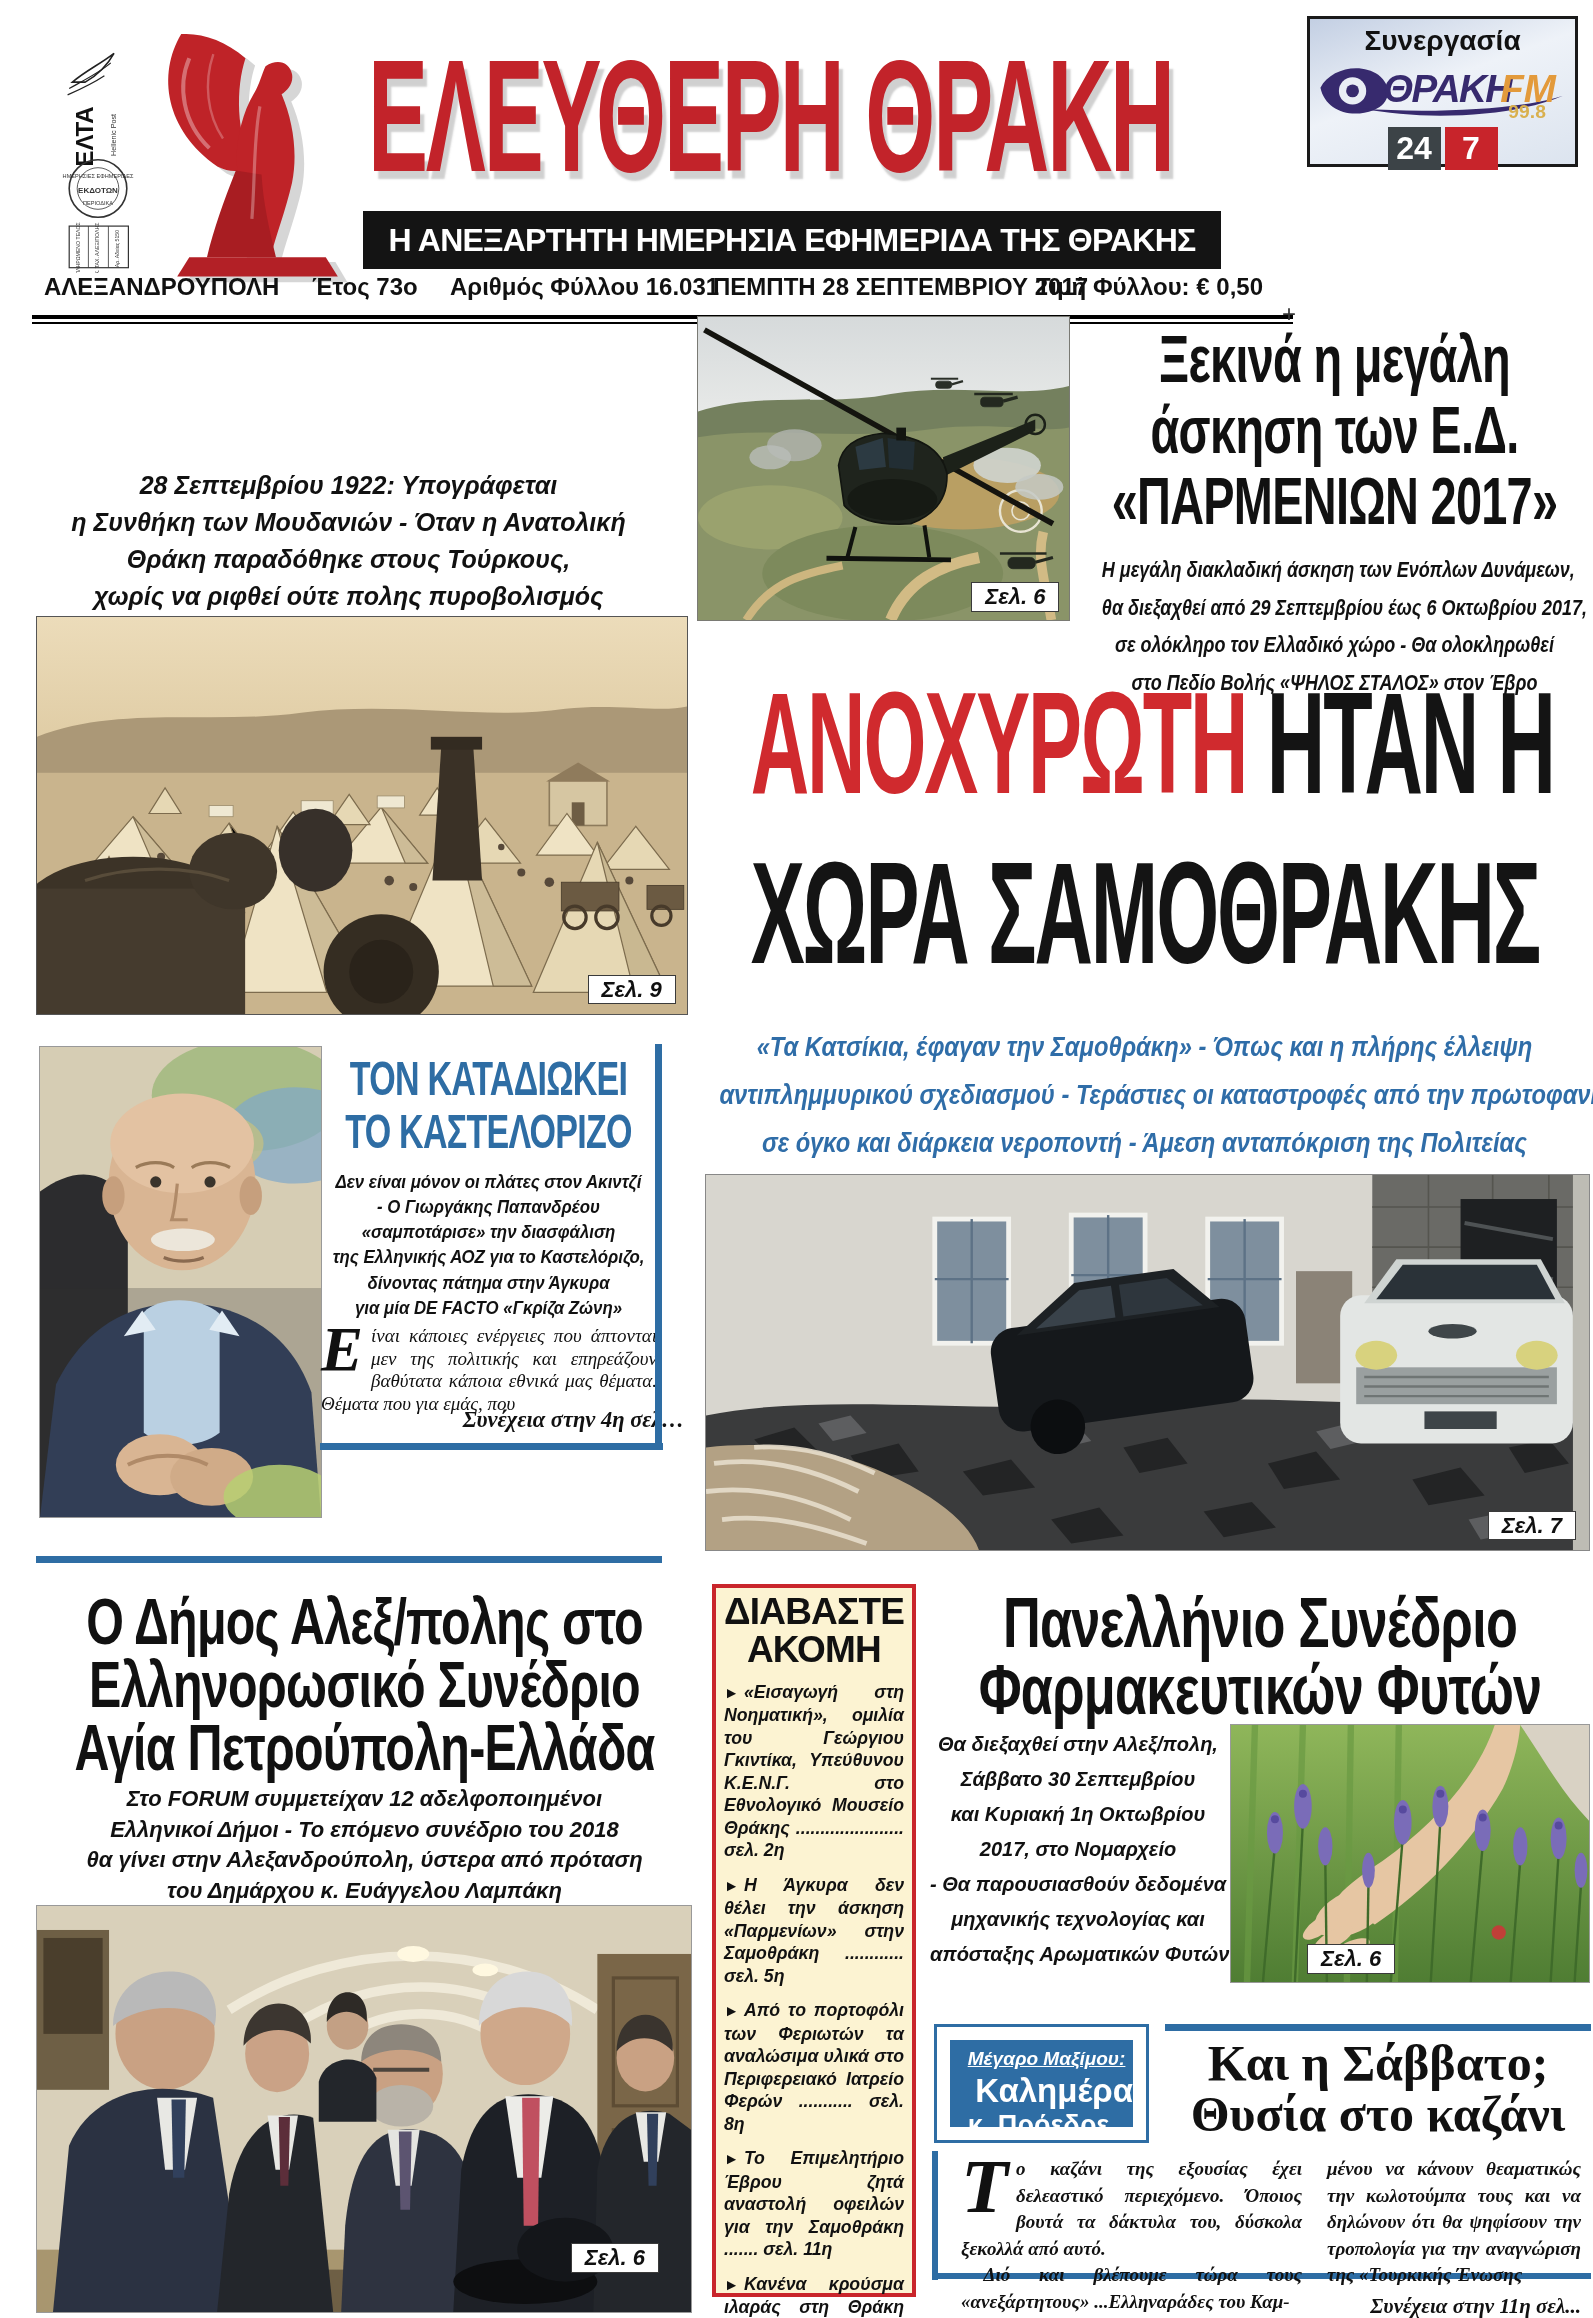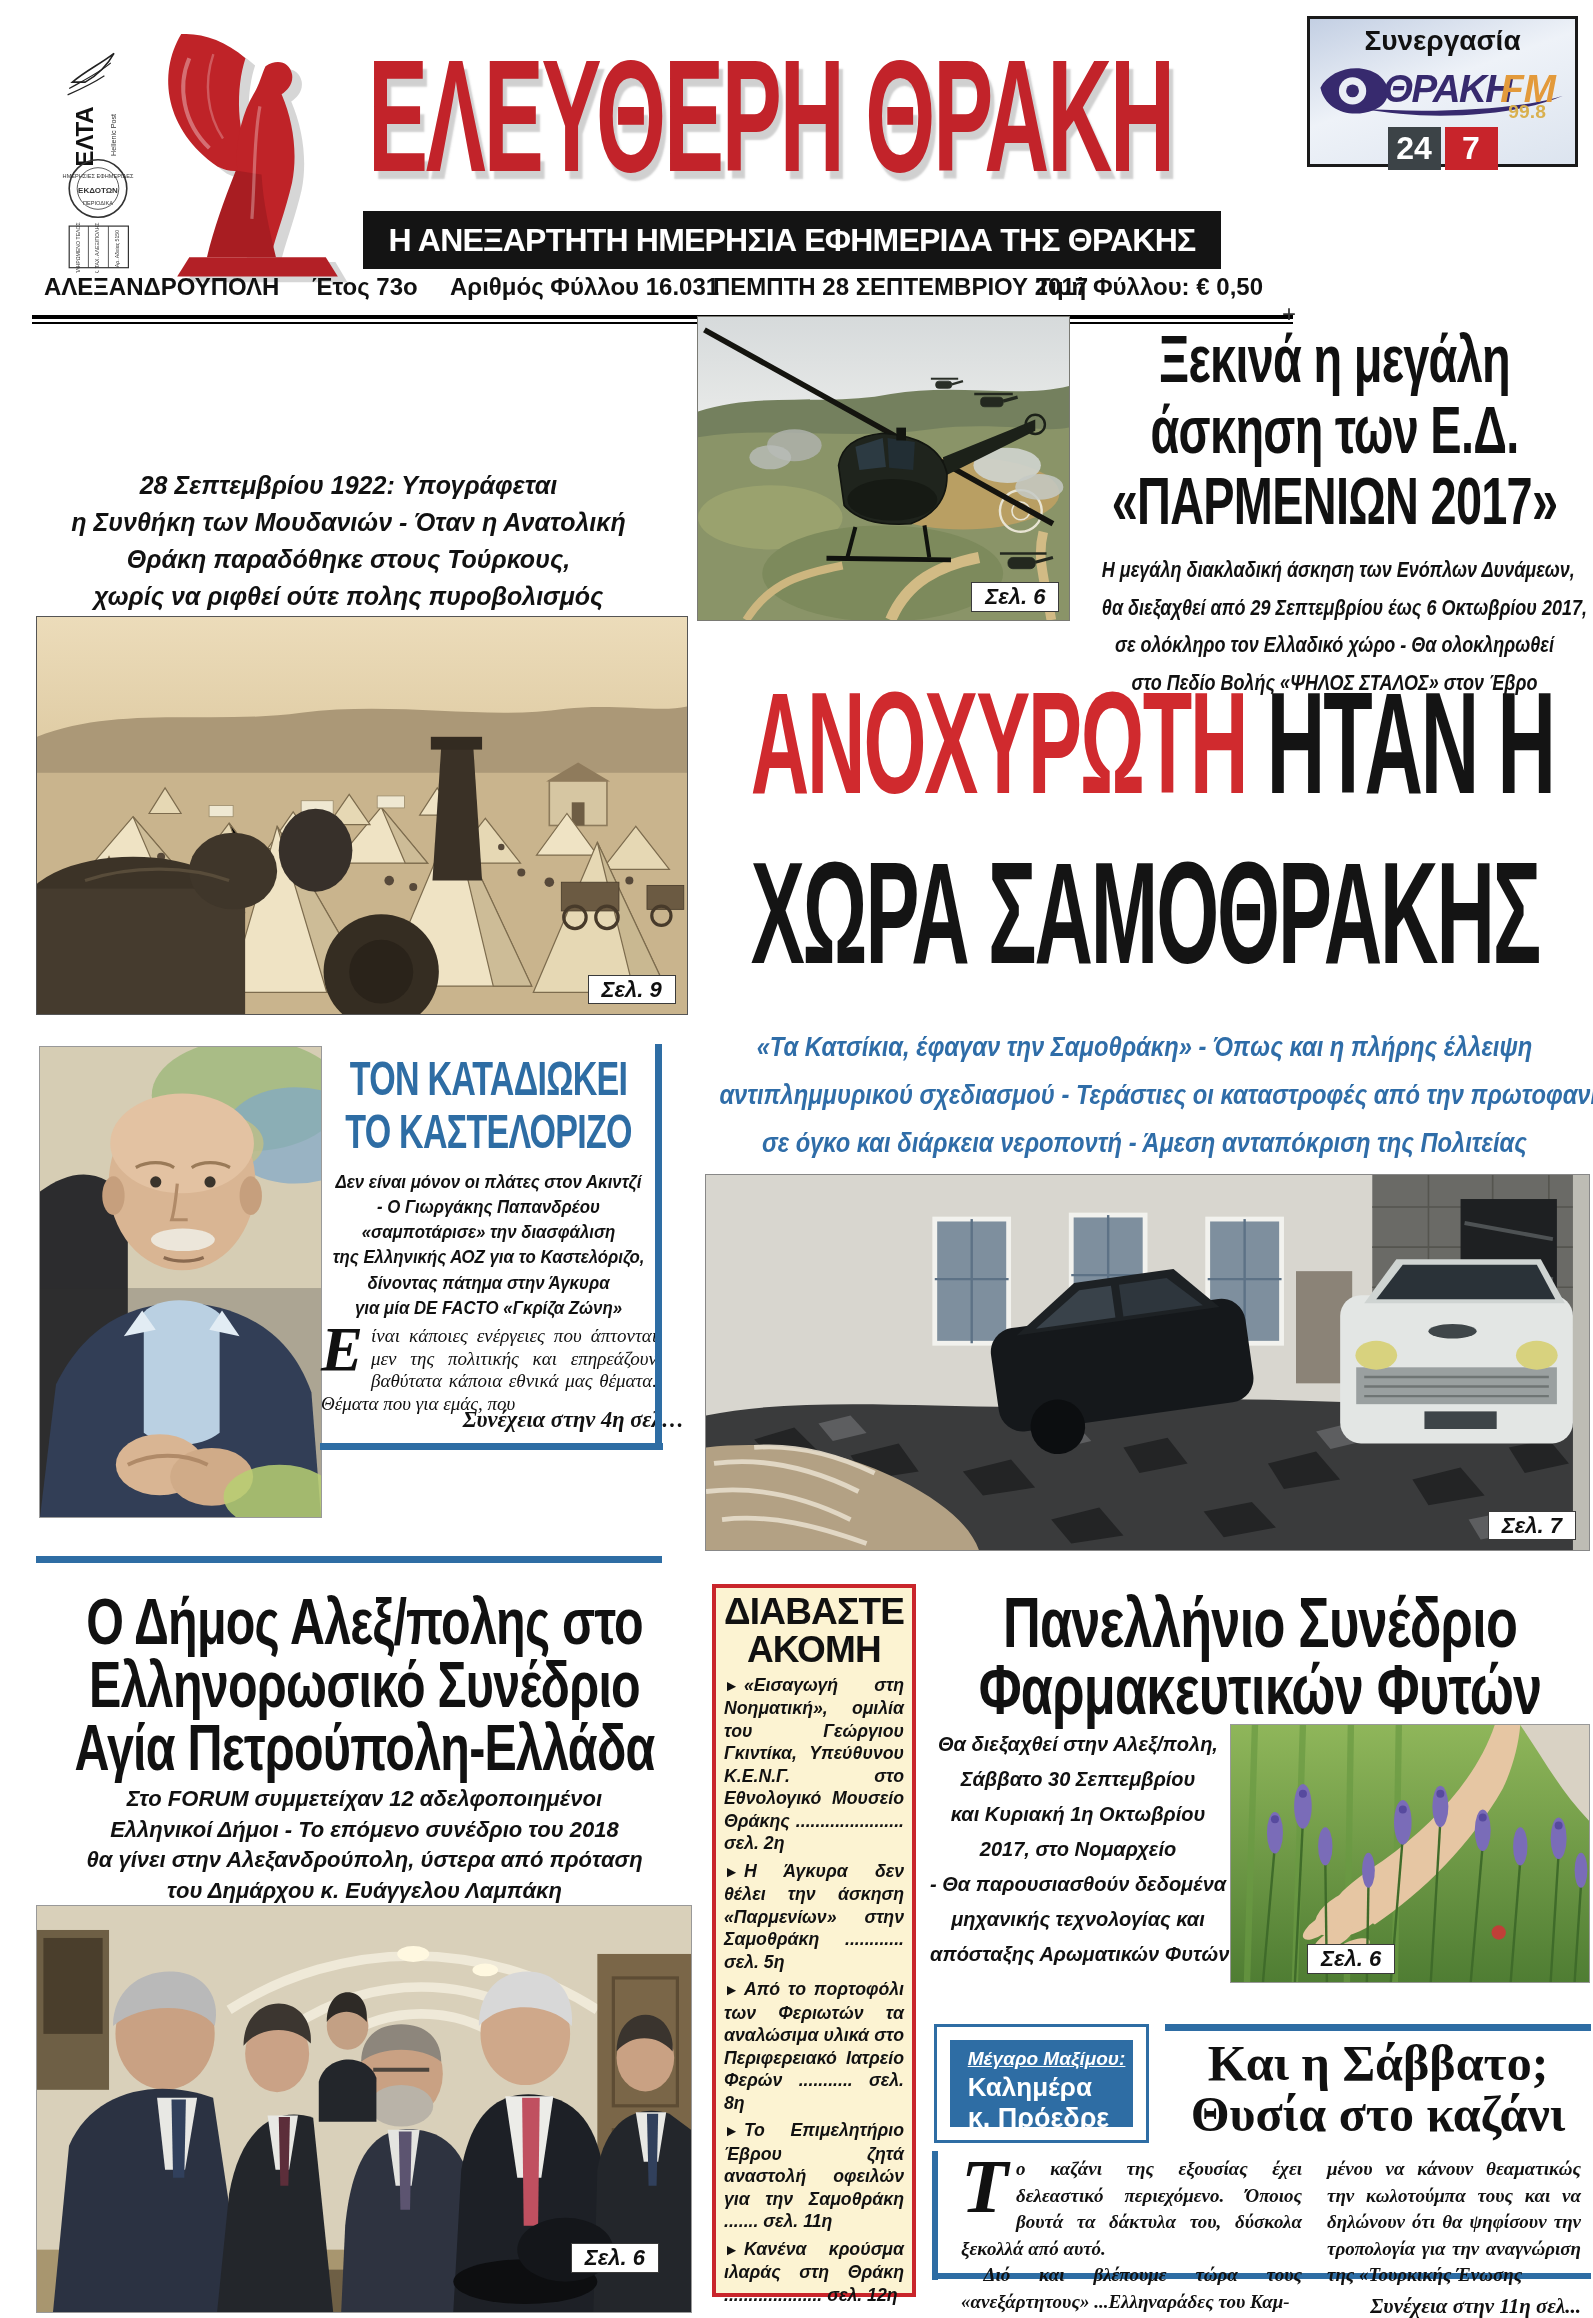--- a/index.html
+++ b/index.html
@@ -24,21 +24,21 @@
   .rule{position:absolute;background:#000;}
   .partnerbox{position:absolute;border:3.2px solid #1a1a1a;
         background:linear-gradient(160deg,#c3cfe3 0%,#eef2f8 45%,#dce4ef 100%);
         box-sizing:border-box;text-align:center;}
   .p247{display:inline-block;width:53px;height:43px;line-height:43px;color:#fff;
         font-weight:bold;font-size:32px;text-align:center;}
   .rabox{position:absolute;border:4.8px solid #c9252b;background:#fcf3d2;box-sizing:border-box;
         padding:4.8px 8px;}
   .ra-title{font-weight:900;text-align:center;font-size:37px;line-height:38px;letter-spacing:-0.8px;}
   .ra-item{font-weight:bold;font-style:italic;font-size:17.7px;line-height:22.5px;
-        text-align:justify;margin-top:5px;}
+        text-align:justify;margin-top:12px;}
   .ra-b{padding-right:4.8px;font-style:normal;font-size:15.3px;}
   .kasthead{color:#2e6da4;}
   .bluehead{color:#2f6da8;font-weight:bold;text-align:center;}
   .maximou-outer{position:absolute;border:3.2px solid #2e6da4;background:#fff;padding:13px;box-sizing:border-box;}
   .maximou-inner{background:#2e6da4;color:#fff;width:100%;height:100%;box-sizing:border-box;
         padding:8px 0 0 17.7px;}
   .loz-head{font-family:"Liberation Serif","DejaVu Serif",serif;font-weight:900;text-align:center;
         font-size:50px;line-height:51px;white-space:nowrap;}
   .loz-body{font-family:"Liberation Serif","DejaVu Serif",serif;font-weight:bold;font-style:italic;
         font-size:19px;line-height:26.5px;text-align:justify;}
@@ -590,21 +590,21 @@
           <circle cx="410" cy="126" r="5"></circle>
       </g>
       <circle cx="335" cy="260" r="9" fill="#c04038"></circle>
     </svg>
     <span class="pcap" style="left:76px;bottom:8px;">Σελ. 6</span>
   </div>
 
   <div class="maximou-outer" style="left:934px;top:2024px;width:215px;height:119px;">
     <div class="maximou-inner">
       <div style="font-size:19px;font-style:italic;font-weight:bold;text-decoration:underline;">Μέγαρο Μαξίμου:</div>
-      <div style="font-size:26px;font-weight:900;margin-top:1.6px;">Καλημέρα</div>
+      <div style="font-size:33px;font-weight:900;margin-top:1.6px;text-align:right;">Καλημέρα</div>
       <div style="font-size:27px;font-weight:900;">κ. Πρόεδρε</div>
     </div>
   </div>
 
   <div class="abs" style="left:1165px;top:2024px;width:426px;">
     <div style="height:7.2px;background:#2e6da4;margin-bottom:6.4px;"></div>
     <div class="loz-head">Και η Σάββατο;</div>
     <div class="loz-head">Θυσία στο καζάνι</div>
   </div>
 

